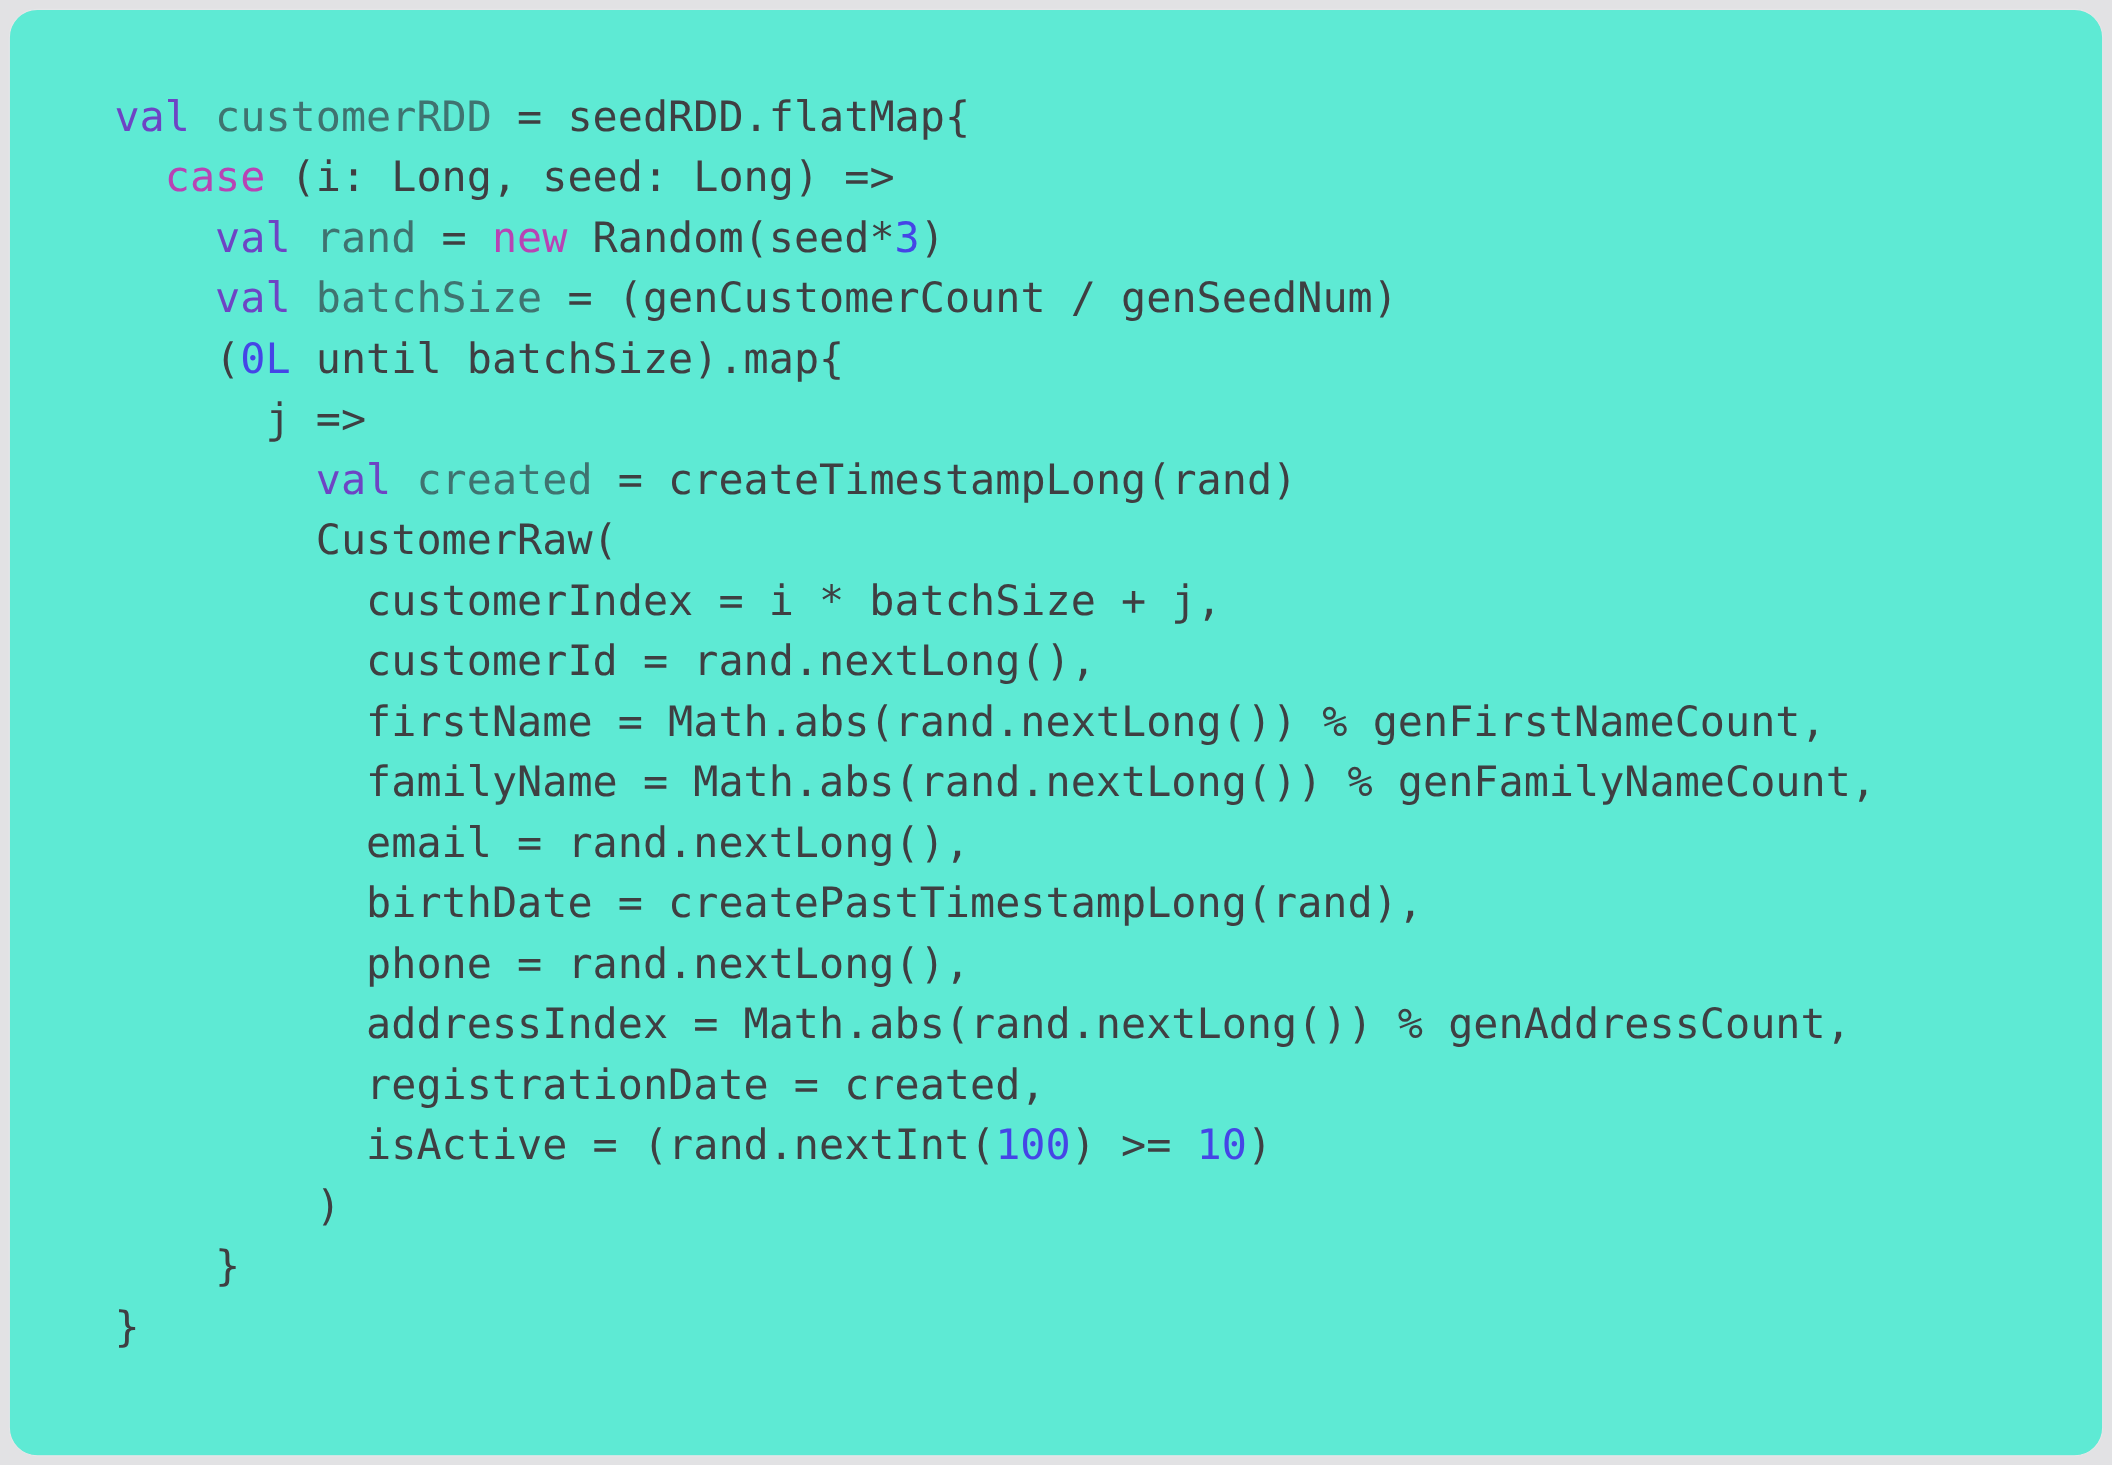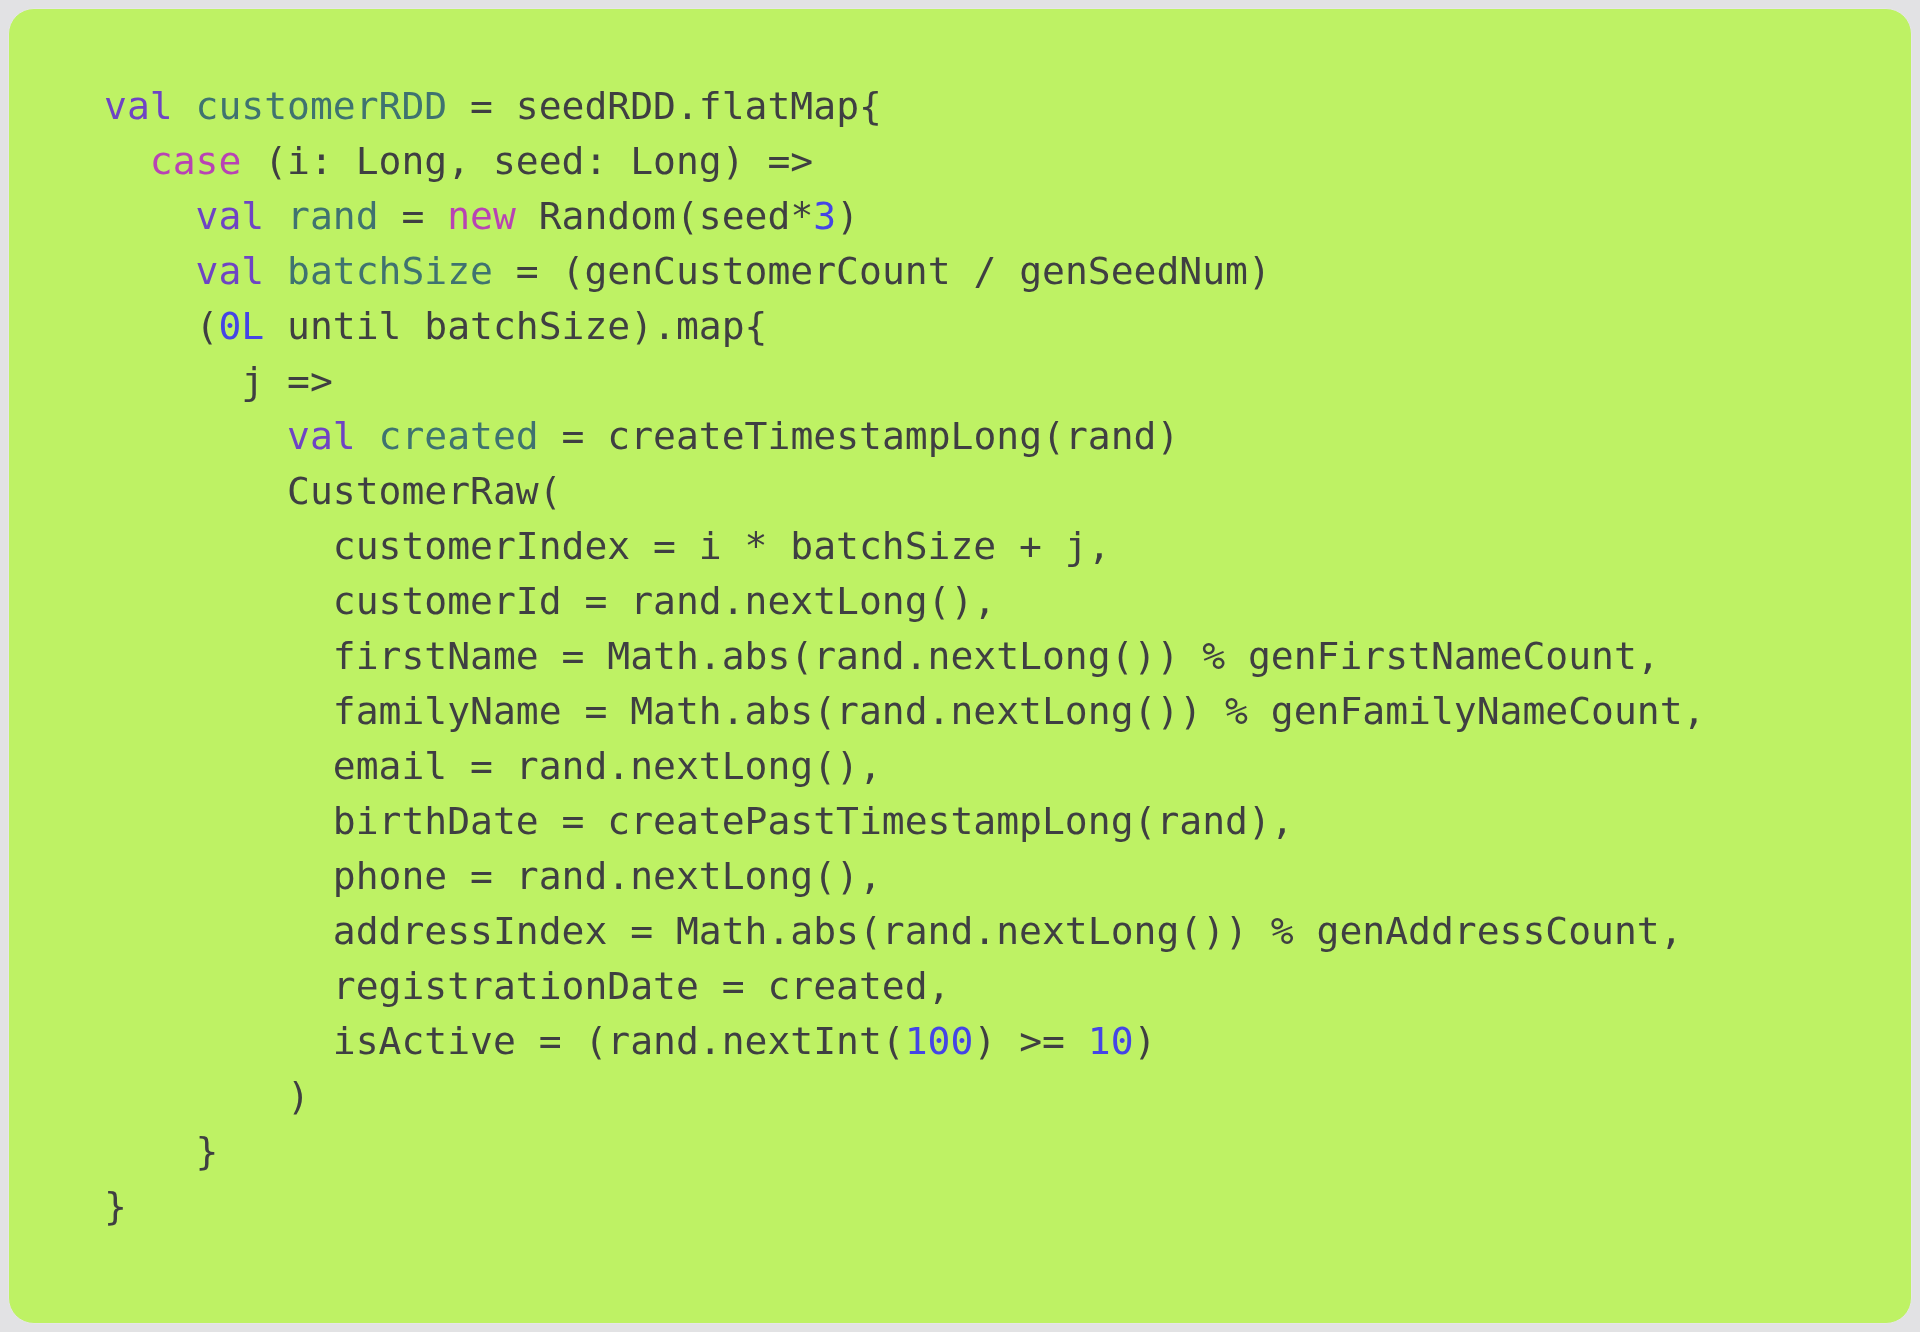--- a/index.html
+++ b/index.html
@@ -33,15 +33,15 @@
     white-space: pre;
     font-weight: 400;
   }
   .code-line {
     height: 55px;
   }
 </style>
 </head>
 <body style="background: rgb(226, 226, 228);">
 
-<div class="code-panel" style="background: #bef264; border-color: rgb(230, 230, 232);">
+<div class="code-panel" style="background: #5eead4; border-color: rgb(230, 230, 232);">
   <pre class="code-block"><div class="code-line"><span style="color: rgb(110, 68, 196);">val</span><span style="color: rgb(63, 63, 66);"> </span><span style="color: rgb(63, 115, 112);">customerRDD</span><span style="color: rgb(63, 63, 66);"> = seedRDD.flatMap{</span></div><div class="code-line"><span style="color: rgb(63, 63, 66);">  </span><span style="color: rgb(184, 67, 180);">case</span><span style="color: rgb(63, 63, 66);"> (i: Long, seed: Long) =&gt;</span></div><div class="code-line"><span style="color: rgb(63, 63, 66);">    </span><span style="color: rgb(110, 68, 196);">val</span><span style="color: rgb(63, 63, 66);"> </span><span style="color: rgb(63, 115, 112);">rand</span><span style="color: rgb(63, 63, 66);"> = </span><span style="color: rgb(184, 67, 180);">new</span><span style="color: rgb(63, 63, 66);"> Random(seed*</span><span style="color: rgb(69, 69, 230);">3</span><span style="color: rgb(63, 63, 66);">)</span></div><div class="code-line"><span style="color: rgb(63, 63, 66);">    </span><span style="color: rgb(110, 68, 196);">val</span><span style="color: rgb(63, 63, 66);"> </span><span style="color: rgb(63, 115, 112);">batchSize</span><span style="color: rgb(63, 63, 66);"> = (genCustomerCount / genSeedNum)</span></div><div class="code-line"><span style="color: rgb(63, 63, 66);">    (</span><span style="color: rgb(69, 69, 230);">0L</span><span style="color: rgb(63, 63, 66);"> until batchSize).map{</span></div><div class="code-line"><span style="color: rgb(63, 63, 66);">      j =&gt;</span></div><div class="code-line"><span style="color: rgb(63, 63, 66);">        </span><span style="color: rgb(110, 68, 196);">val</span><span style="color: rgb(63, 63, 66);"> </span><span style="color: rgb(63, 115, 112);">created</span><span style="color: rgb(63, 63, 66);"> = createTimestampLong(rand)</span></div><div class="code-line"><span style="color: rgb(63, 63, 66);">        CustomerRaw(</span></div><div class="code-line"><span style="color: rgb(63, 63, 66);">          customerIndex = i * batchSize + j,</span></div><div class="code-line"><span style="color: rgb(63, 63, 66);">          customerId = rand.nextLong(),</span></div><div class="code-line"><span style="color: rgb(63, 63, 66);">          firstName = Math.abs(rand.nextLong()) % genFirstNameCount,</span></div><div class="code-line"><span style="color: rgb(63, 63, 66);">          familyName = Math.abs(rand.nextLong()) % genFamilyNameCount,</span></div><div class="code-line"><span style="color: rgb(63, 63, 66);">          email = rand.nextLong(),</span></div><div class="code-line"><span style="color: rgb(63, 63, 66);">          birthDate = createPastTimestampLong(rand),</span></div><div class="code-line"><span style="color: rgb(63, 63, 66);">          phone = rand.nextLong(),</span></div><div class="code-line"><span style="color: rgb(63, 63, 66);">          addressIndex = Math.abs(rand.nextLong()) % genAddressCount,</span></div><div class="code-line"><span style="color: rgb(63, 63, 66);">          registrationDate = created,</span></div><div class="code-line"><span style="color: rgb(63, 63, 66);">          isActive = (rand.nextInt(</span><span style="color: rgb(69, 69, 230);">100</span><span style="color: rgb(63, 63, 66);">) &gt;= </span><span style="color: rgb(69, 69, 230);">10</span><span style="color: rgb(63, 63, 66);">)</span></div><div class="code-line"><span style="color: rgb(63, 63, 66);">        )</span></div><div class="code-line"><span style="color: rgb(63, 63, 66);">    }</span></div><div class="code-line"><span style="color: rgb(63, 63, 66);">}</span></div></pre>
 </div>
 
 </body></html>

